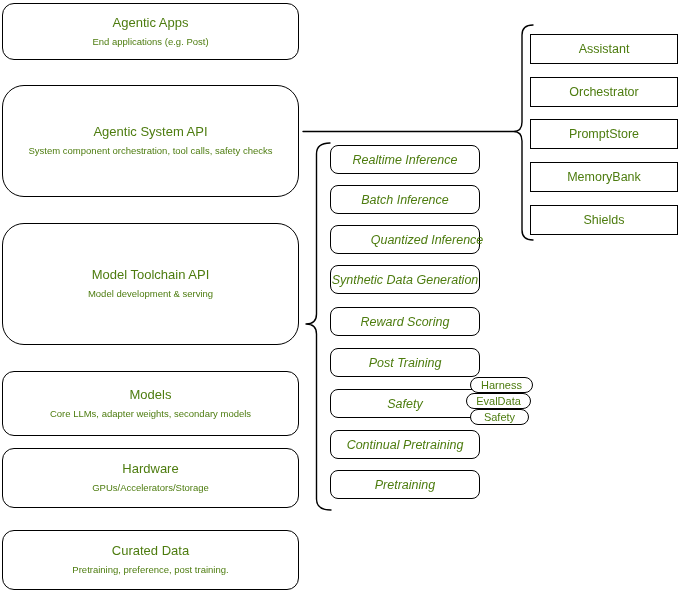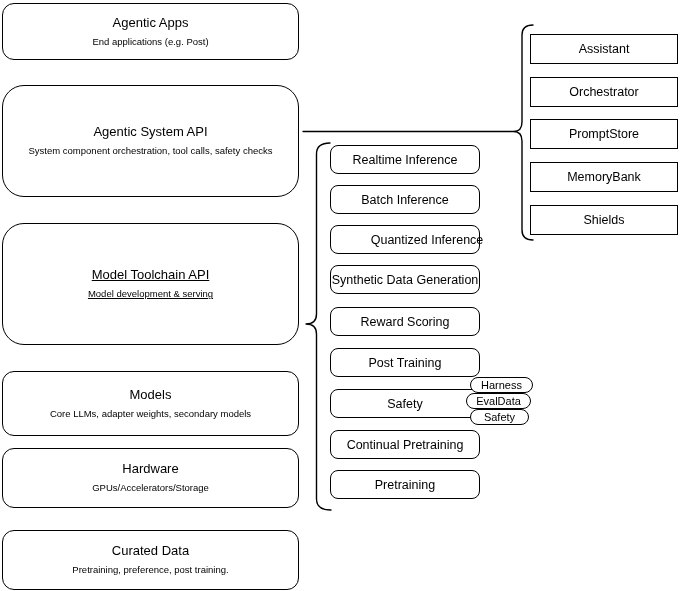--- a/index.html
+++ b/index.html
@@ -1,29 +1,29 @@
 <!DOCTYPE html>
 <html><head>
 <meta charset="utf-8">
 <style>
   html, body { margin: 0; padding: 0; background: #ffffff; }
   .canvas {
     position: relative; width: 682px; height: 591px; background: #ffffff;
-    font-family: "Liberation Sans", sans-serif; color: #000000; overflow: hidden;
+    font-family: "Liberation Sans", sans-serif; color: #4d7c0f; overflow: hidden;
   }
   svg.connectors { position: absolute; left: 0; top: 0; width: 682px; height: 591px; }
   .node {
     position: absolute; background: #ffffff; border: 1.4px solid #000000;
     box-sizing: border-box; display: flex; flex-direction: column;
     align-items: center; justify-content: center; text-align: center;
   }
   .stack { left: 2px; width: 297px; }
   .stack .title { font-size: 13px; line-height: 1.3; white-space: nowrap; }
   .stack .subtitle { font-size: 9.5px; line-height: 1.3; margin-top: 4px; white-space: nowrap; }
-  .mid { left: 330px; width: 150px; height: 29px; border-radius: 8px; font-size: 12.5px; white-space: nowrap; }
+  .mid { left: 330px; width: 150px; height: 29px; border-radius: 8px; font-size: 12.5px; white-space: nowrap; font-style: italic; }
   .sys { left: 530px; width: 148px; height: 30px; border-radius: 0; font-size: 12.5px; white-space: nowrap; }
   .pill {
     position: absolute; background: #ffffff; border: 1.5px solid #000000;
     border-radius: 9px; box-sizing: border-box; display: flex; align-items: center;
     justify-content: center; font-size: 11px; white-space: nowrap; z-index: 3;
   }
 </style>
 </head>
 <body>
 
@@ -38,21 +38,21 @@
   <div class="node stack" style="top:3px; height:57px; border-radius:12px;">
     <div class="title">Agentic Apps</div>
     <div class="subtitle">End applications (e.g. Post)</div>
   </div>
 
   <div class="node stack" style="top:85px; height:112px; border-radius:22px;">
     <div class="title">Agentic System API</div>
     <div class="subtitle">System component orchestration, tool calls, safety checks</div>
   </div>
 
-  <div class="node stack" style="top:223px; height:122px; border-radius:22px;text-decoration:underline;">
+  <div class="node stack" style="top:223px; height:122px; border-radius:22px;">
     <div class="title">Model Toolchain API</div>
     <div class="subtitle">Model development &amp; serving</div>
   </div>
 
   <div class="node stack" style="top:371px; height:65px; border-radius:12px;">
     <div class="title">Models</div>
     <div class="subtitle">Core LLMs, adapter weights, secondary models</div>
   </div>
 
   <div class="node stack" style="top:448px; height:60px; border-radius:12px;">

